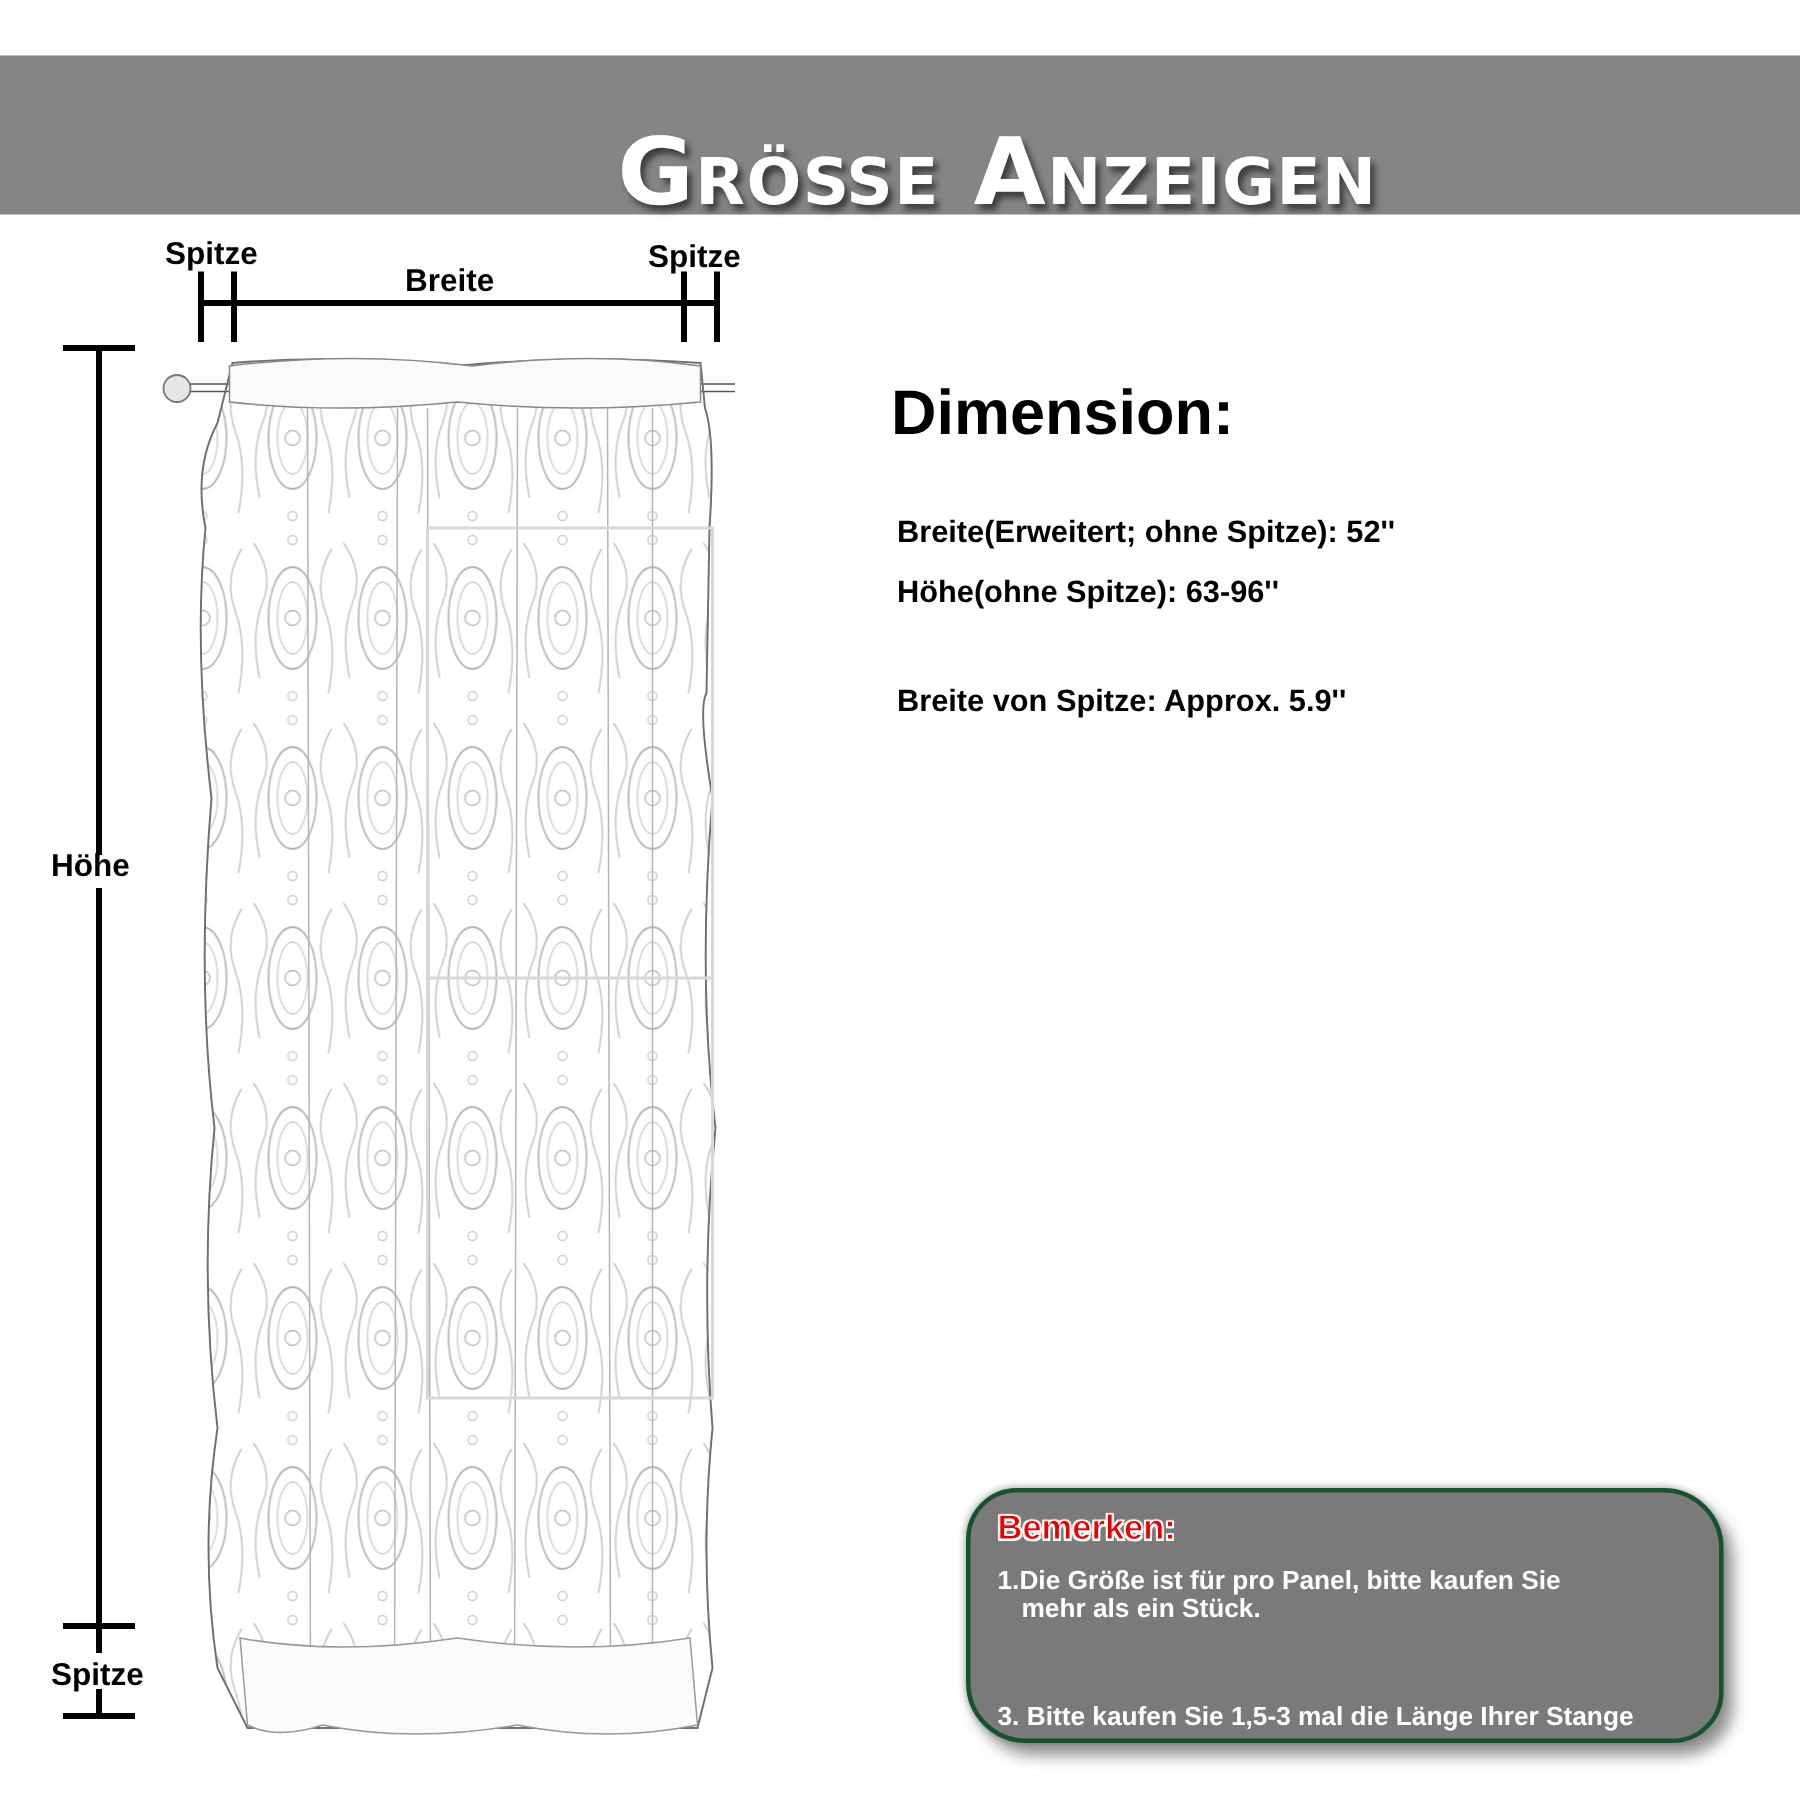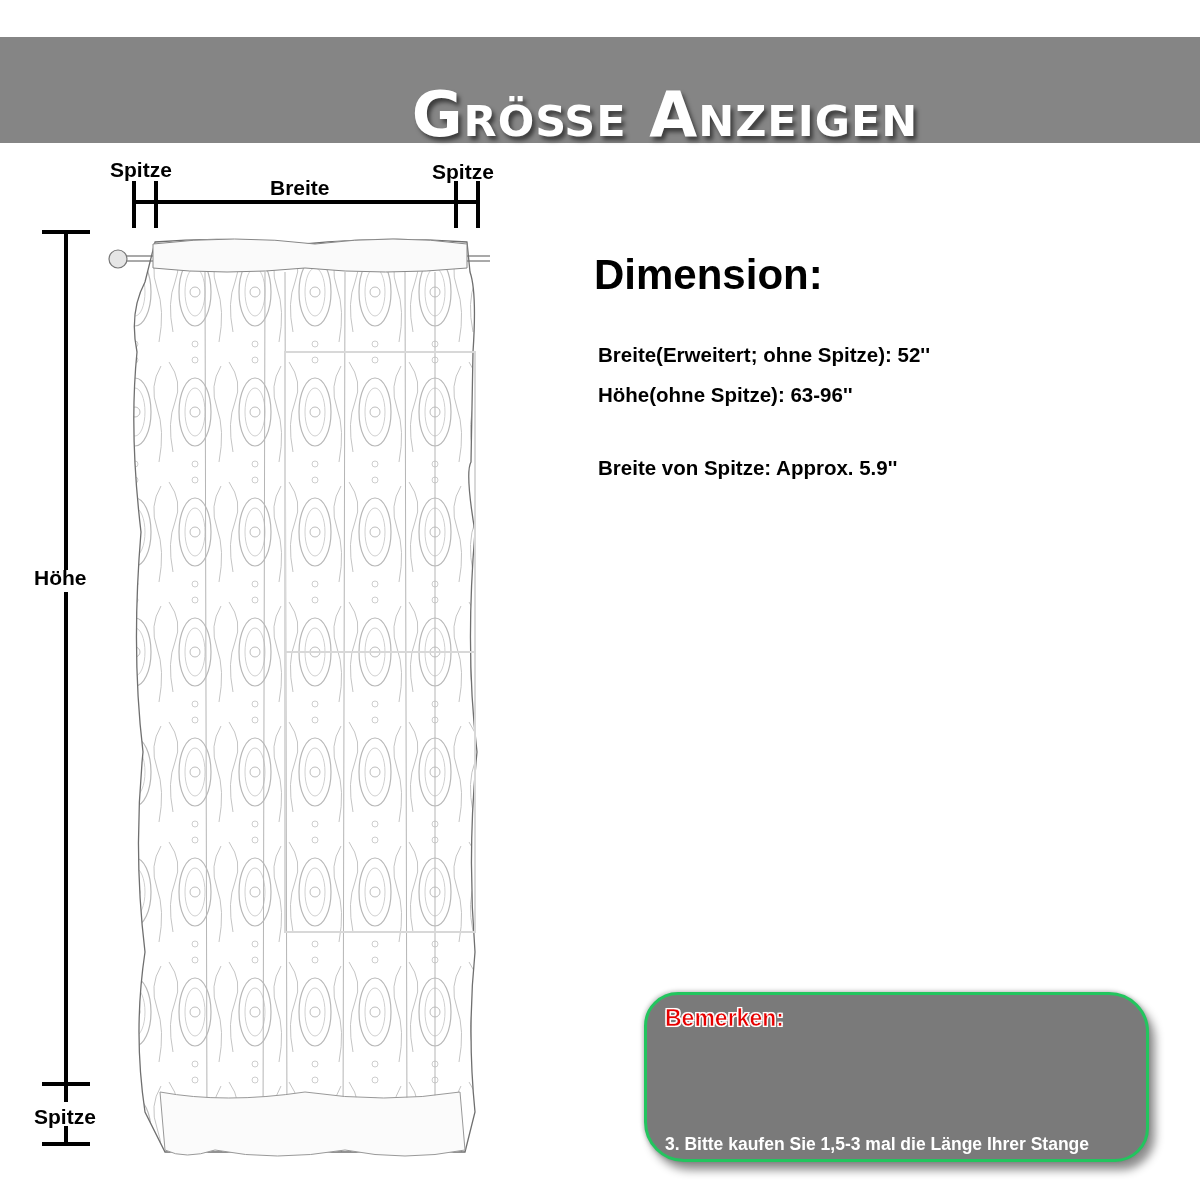--- a/index.html
+++ b/index.html
@@ -35,21 +35,21 @@
     position: absolute; left: 594px; top: 251px;
     font-weight: bold; font-size: 42px; color: #000;
   }
   .dim-line {
     position: absolute; left: 598px;
     font-weight: bold; font-size: 20.5px; color: #000; white-space: nowrap;
   }
 
   .notes-box {
     position: absolute; left: 644px; top: 992px; width: 505px; height: 170px;
-    background: #7a7a7a; border: 3px solid #22c55e;
+    background: #7a7a7a; border: 3px solid #14532d;
     border-radius: 34px 40px 34px 40px;
     box-shadow: 6px 8px 10px rgba(0,0,0,0.45), -1px -1px 4px rgba(0,0,0,0.25);
   }
   .notes-title {
     position: absolute; left: 18px; top: 10px;
     font-weight: bold; font-size: 23px; color: #e60000;
     -webkit-text-stroke: 0.6px #ffffff;
     text-shadow: 0 0 2px #fff, 1px 1px 0 #fff, -1px -1px 0 #fff, 1px -1px 0 #fff, -1px 1px 0 #fff;
   }
   .note {
@@ -126,18 +126,22 @@
   <path d="M55 860 Q 120 872 200 860 Q 280 872 355 860 L 360 918 Q 300 930 240 918 Q 170 930 110 918 Q 80 928 60 918 Z" fill="#fbfbfb" stroke="#999" stroke-width="1"></path>
 </svg>
 
 <div class="dim-title">Dimension:</div>
 <div class="dim-line" style="top:343px;">Breite(Erweitert; ohne Spitze): 52''</div>
 <div class="dim-line" style="top:383px;">Höhe(ohne Spitze): 63-96''</div>
 <div class="dim-line" style="top:456px;">Breite von Spitze: Approx. 5.9''</div>
 
 <div class="notes-box">
   <div class="notes-title">Bemerken:</div>
+  <div class="note" style="top:49px;">
+    <span>1.Die Größe ist für pro Panel, bitte kaufen Sie</span>
+    <span class="cont">mehr als ein Stück.</span>
+  </div>
   <div class="note" style="top:96px;">
   </div>
   <div class="note" style="top:140px; width:490px; white-space:nowrap;">
     <span>3. Bitte kaufen Sie 1,5-3 mal die Länge Ihrer Stange</span>
   </div>
 </div>
 
 </body></html>

